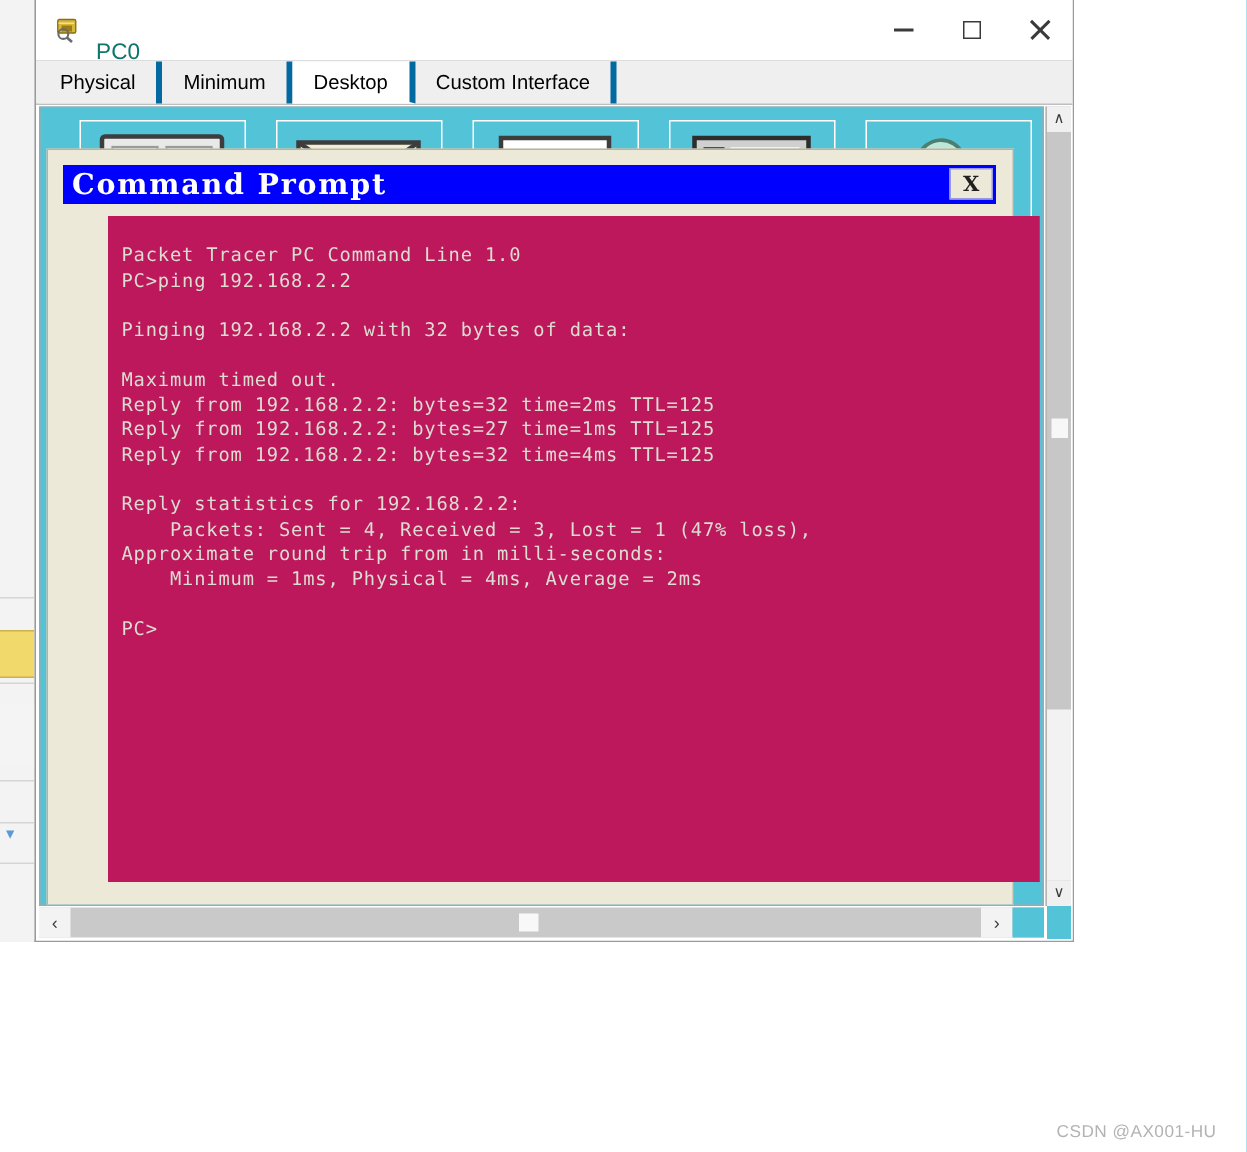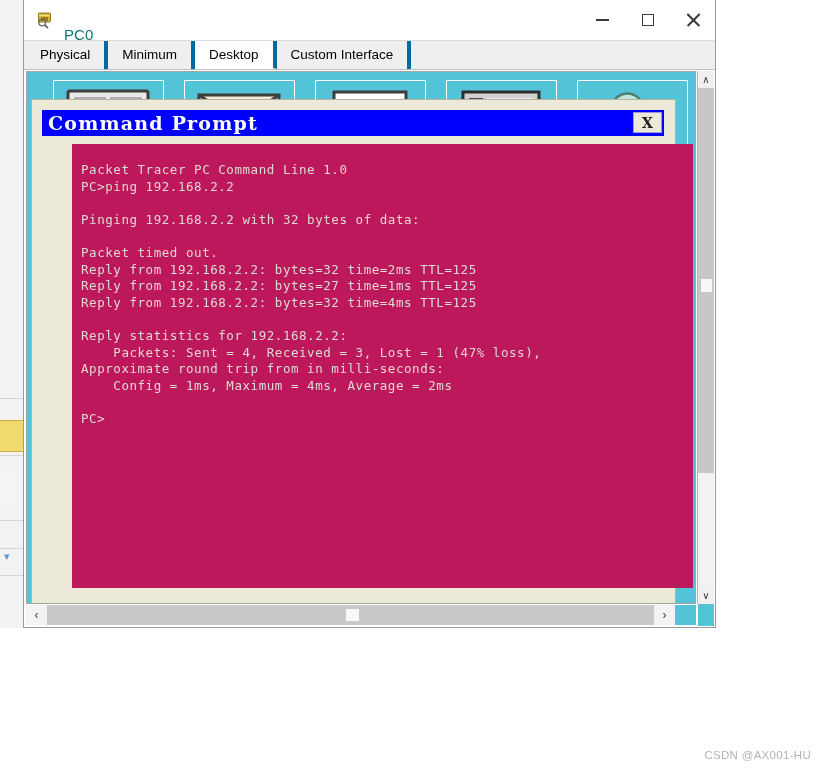--- a/index.html
+++ b/index.html
@@ -486,29 +486,29 @@
         <div class="cmd-titlebar">
           <span class="cmd-title-text">Command Prompt</span>
           <div class="cmd-close">X</div>
         </div>
         <div class="cmd-screen">
           <div class="cmd-line">Packet Tracer PC Command Line 1.0</div>
           <div class="cmd-line">PC&gt;ping 192.168.2.2</div>
           <div class="cmd-line">&nbsp;</div>
           <div class="cmd-line">Pinging 192.168.2.2 with 32 bytes of data:</div>
           <div class="cmd-line">&nbsp;</div>
-          <div class="cmd-line">Packet timed out.</div>
+          <div class="cmd-line">Maximum timed out.</div>
           <div class="cmd-line">Reply from 192.168.2.2: bytes=32 time=2ms TTL=125</div>
           <div class="cmd-line">Reply from 192.168.2.2: bytes=27 time=1ms TTL=125</div>
           <div class="cmd-line">Reply from 192.168.2.2: bytes=32 time=4ms TTL=125</div>
           <div class="cmd-line">&nbsp;</div>
           <div class="cmd-line">Reply statistics for 192.168.2.2:</div>
           <div class="cmd-line">    Packets: Sent = 4, Received = 3, Lost = 1 (47% loss),</div>
           <div class="cmd-line">Approximate round trip from in milli-seconds:</div>
-          <div class="cmd-line">    Config = 1ms, Maximum = 4ms, Average = 2ms</div>
+          <div class="cmd-line">    Minimum = 1ms, Physical = 4ms, Average = 2ms</div>
           <div class="cmd-line">&nbsp;</div>
           <div class="cmd-line">PC&gt;</div>
         </div>
       </div>
 
     </div>
 
     <div class="vscroll">
       <div class="vs-arrow-up">∧</div>
       <div class="vs-thumb"></div>

